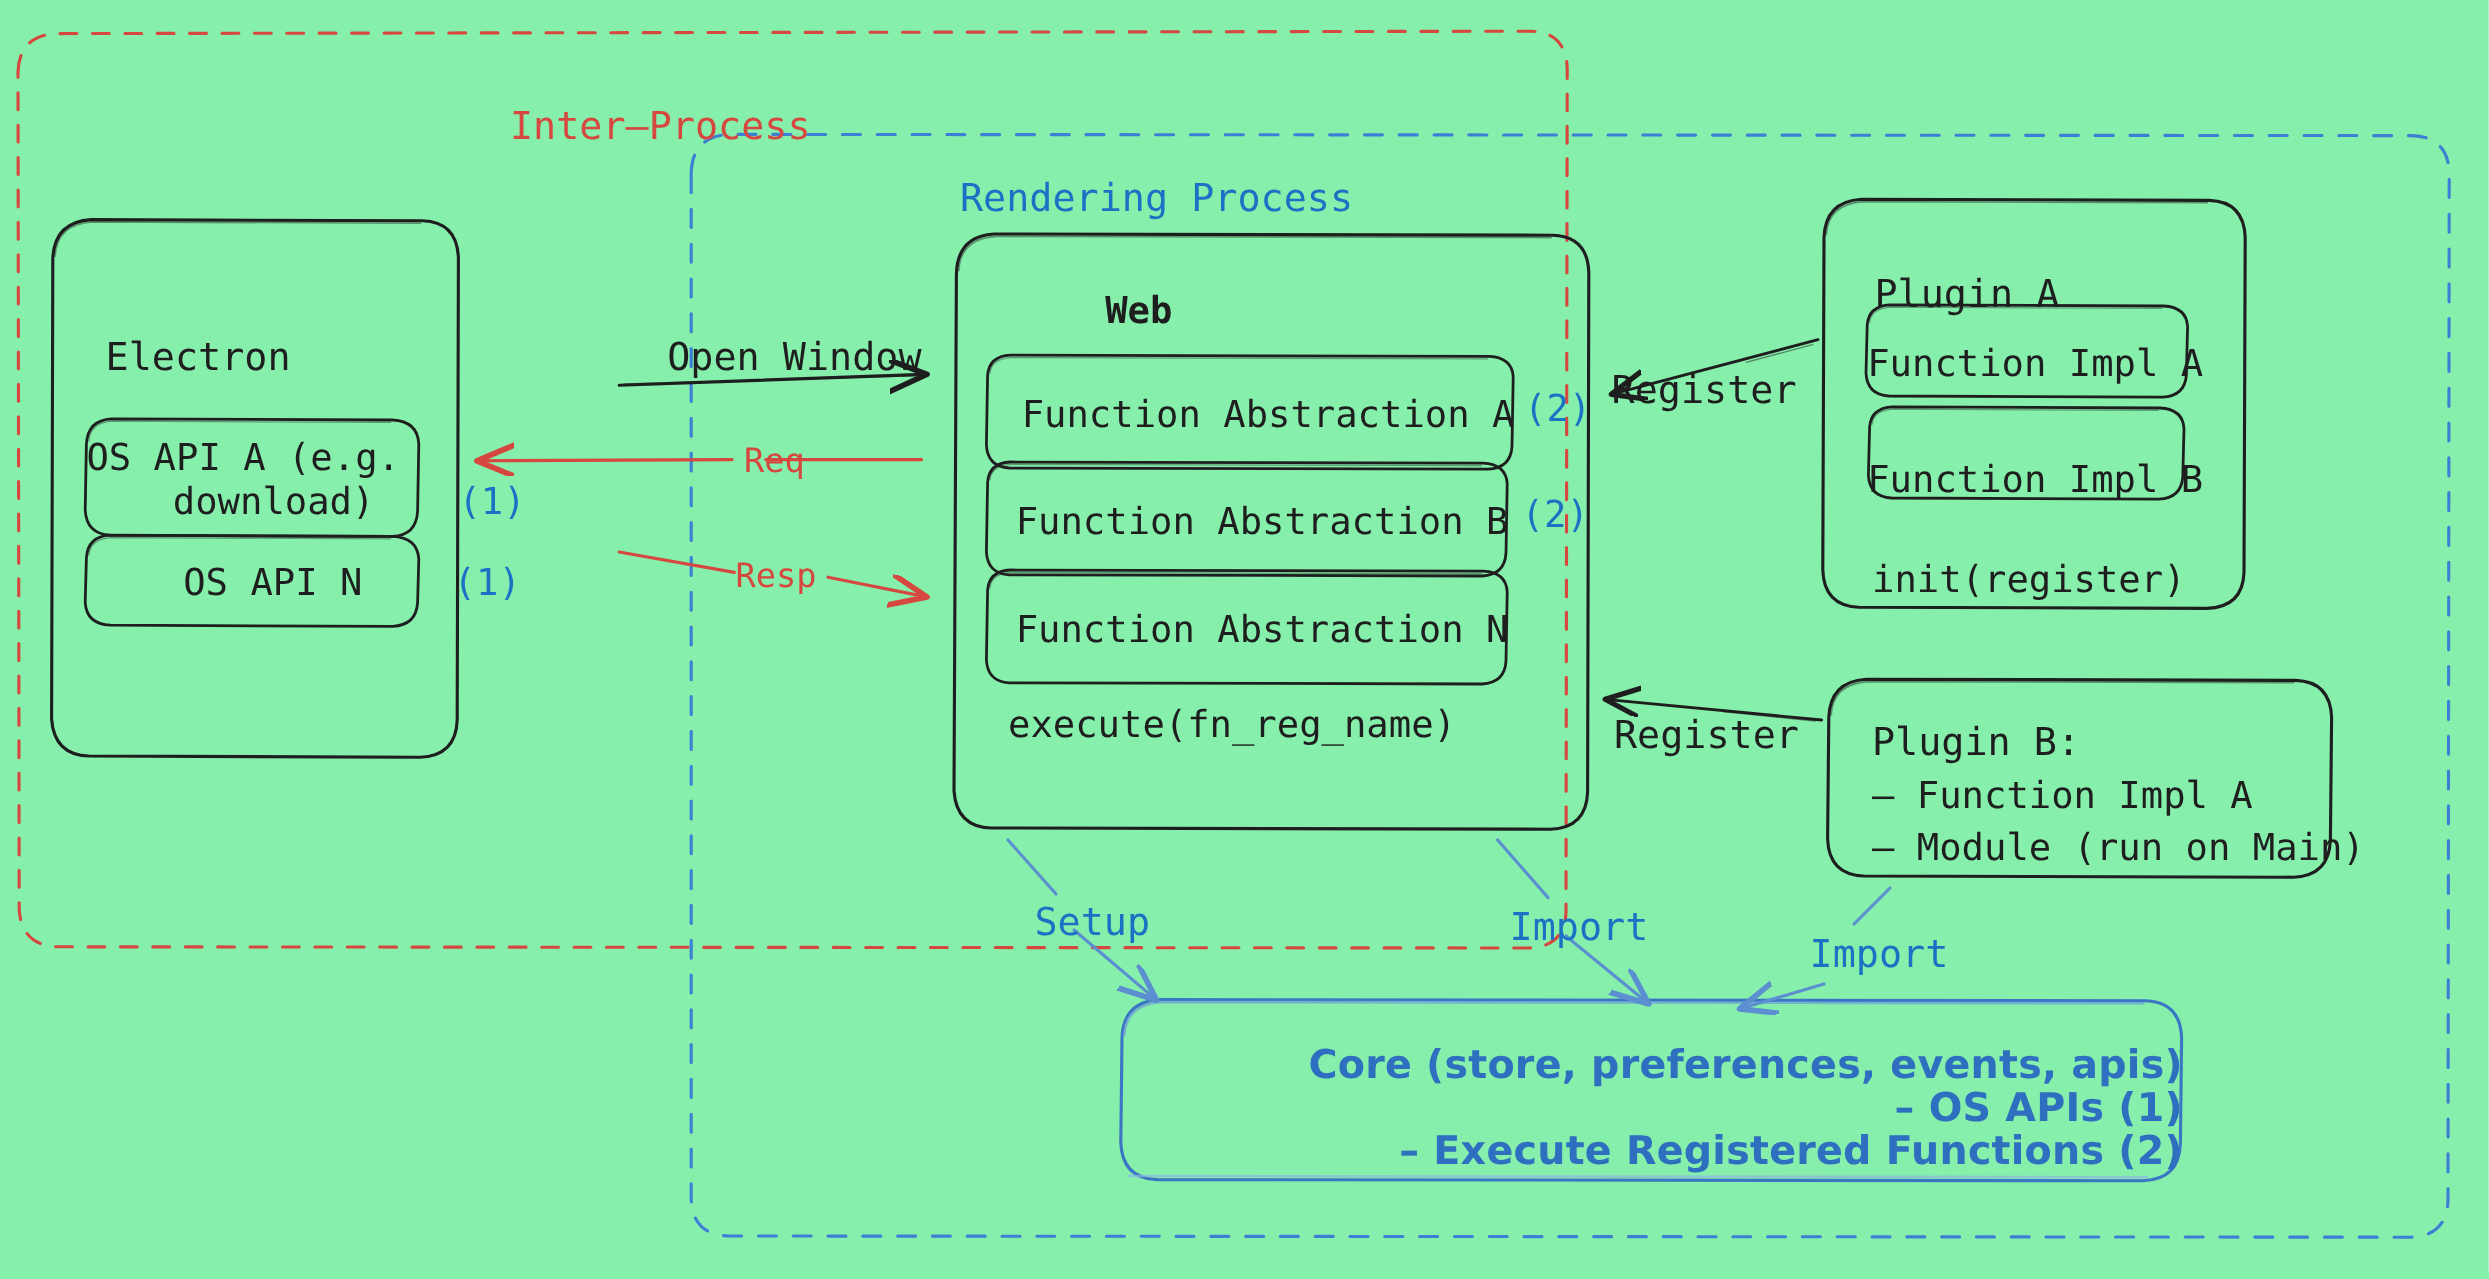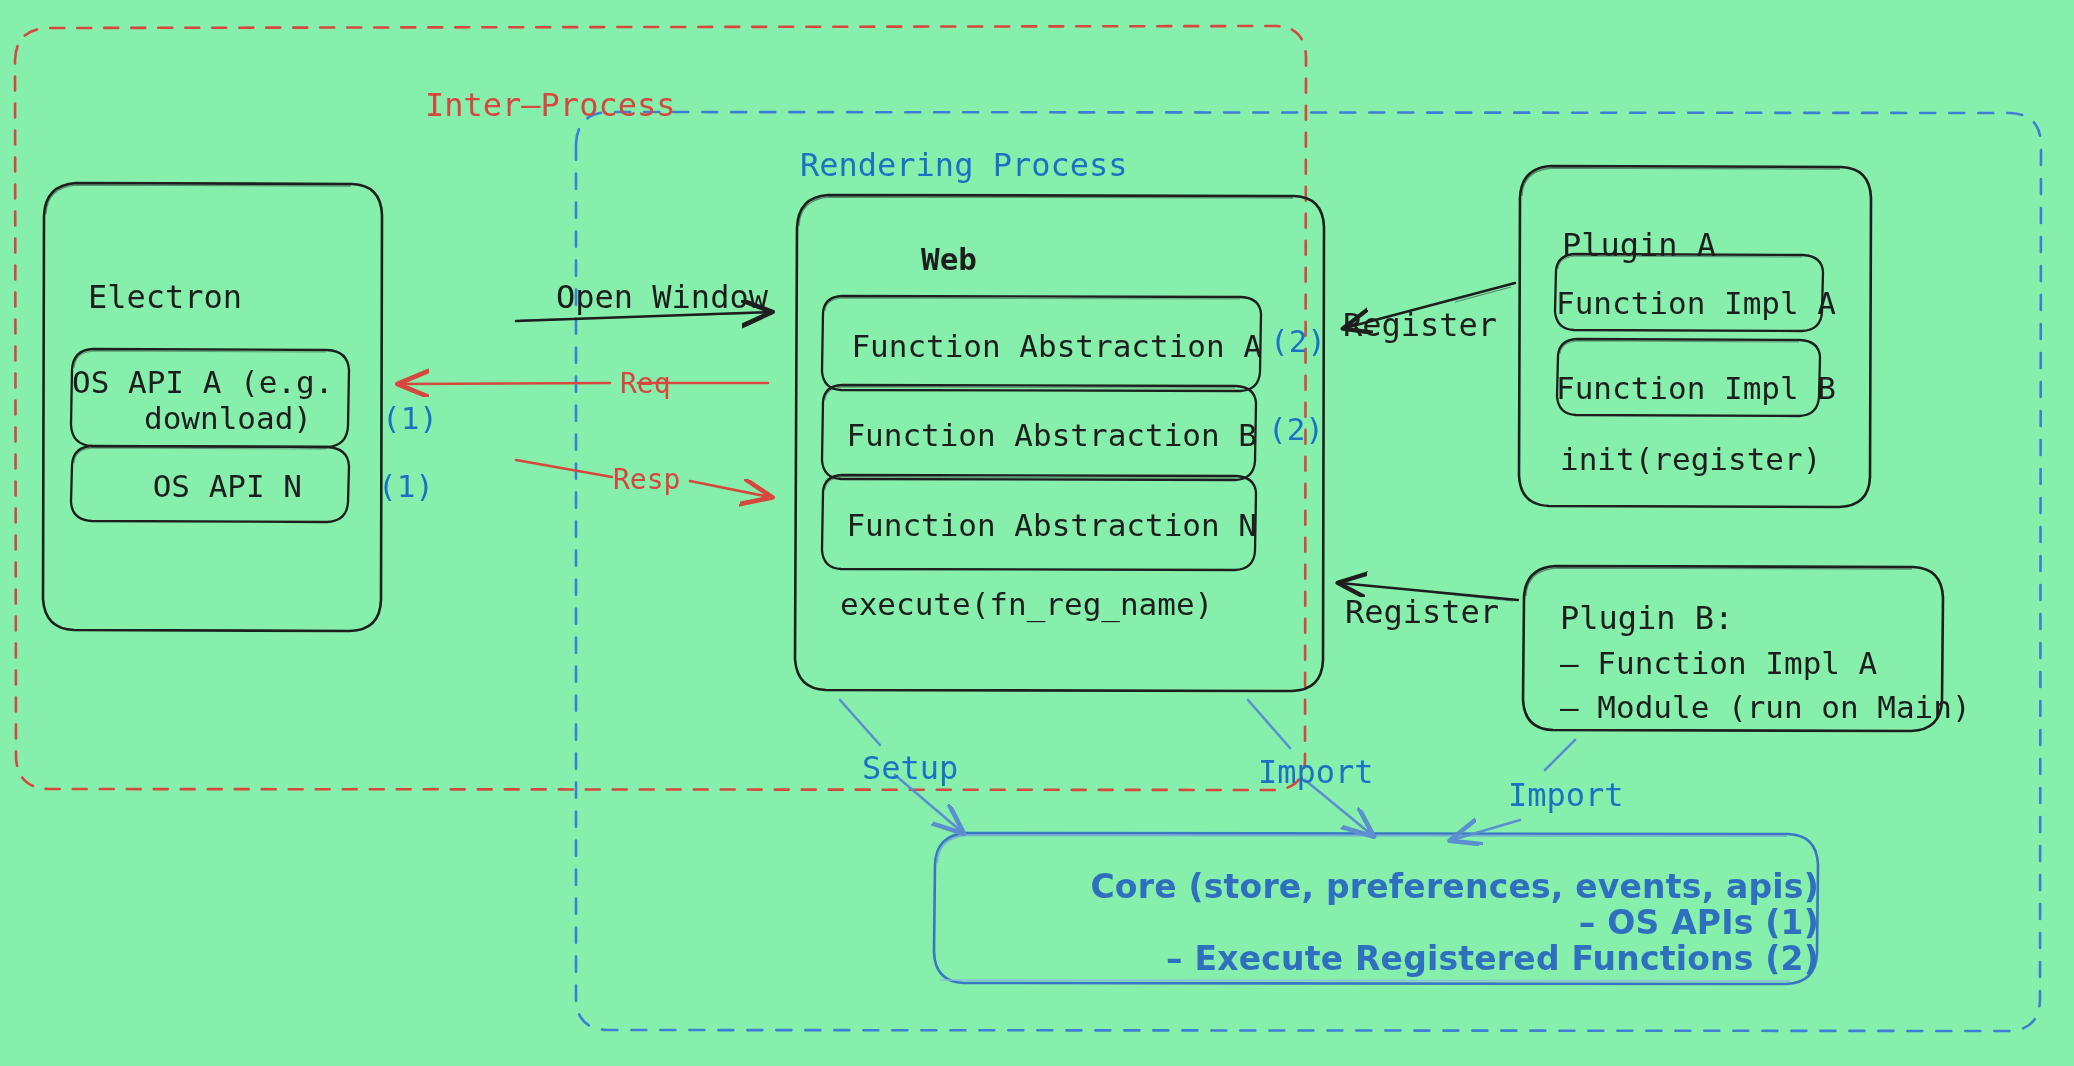--- a/index.html
+++ b/index.html
@@ -189,22 +189,22 @@
 
   <div class="lbl center mono-black sz-31" style="left:822px; top:416px; width:435px;">Function Abstraction B</div>
   <div class="lbl blue sz-31" style="left:1268px; top:410px;">(2)</div>
 
   <div class="lbl center mono-black sz-31" style="left:822px; top:506px; width:435px;">Function Abstraction N</div>
 
   <div class="lbl mono-black sz-31" style="left:840px; top:585px;">execute(fn_reg_name)</div>
 
   <div class="lbl mono-black sz-32" style="left:1562px; top:225px;">Plugin A</div>
   <div class="lbl center mono-black sz-31" style="left:1556px; top:284px; width:266px;">Function Impl A</div>
-  <div class="lbl center mono-black sz-31" style="left:1556px; top:369px; width:264px;">Function Impl B</div>
-  <div class="lbl mono-black sz-31" style="left:1560px; top:440px;">init(register)</div>
+  <div class="lbl center mono-black sz-31" style="left:1556px; top:381px; width:264px;">Function Impl B</div>
+  <div class="lbl mono-black sz-31" style="left:1560px; top:464px;">init(register)</div>
 
   <div class="lbl mono-black sz-32" style="left:1560px; top:598px;">Plugin B:</div>
   <div class="lbl mono-black sz-31" style="left:1560px; top:644px;">– Function Impl A</div>
   <div class="lbl center core-text blue-core sz-33" style="left:935px; top:866px; width:884px;">Core (store, preferences, events, apis)</div>
 
   <div class="lbl mono-black sz-31" style="left:1560px; top:688px;">– Module (run on Main)</div>
   <div class="lbl center core-text blue-core sz-33" style="left:935px; top:902px; width:884px;">– OS APIs (1)</div>
   <div class="lbl center core-text blue-core sz-33" style="left:935px; top:938px; width:884px;">– Execute Registered Functions (2)</div>
 
   <div class="lbl mono-black sz-32" style="left:556px; top:277px;">Open Window</div>

